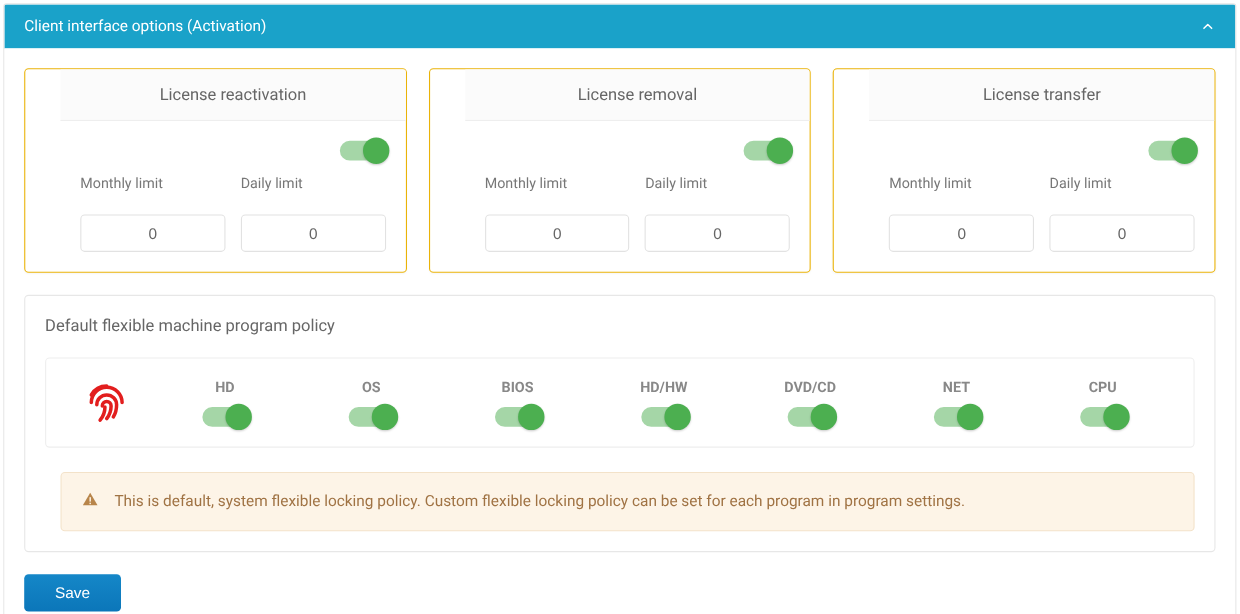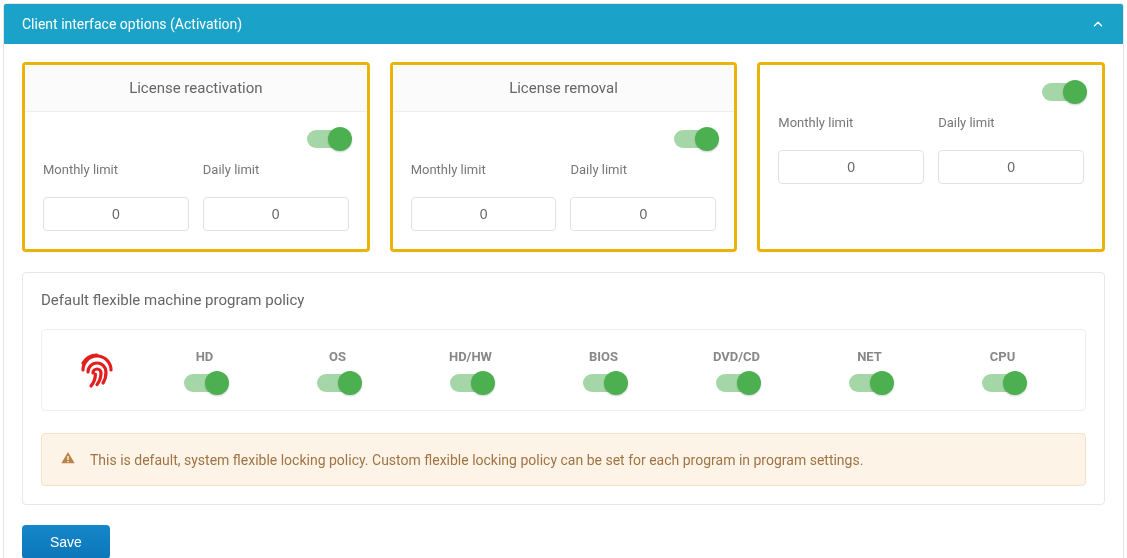--- a/index.html
+++ b/index.html
@@ -30,24 +30,25 @@
     padding: 18px;
     background: #fff;
   }
   .row3 {
     display: grid;
     grid-template-columns: 1fr 1fr 1fr;
     gap: 20px;
     margin-bottom: 20px;
   }
   .card {
-    border: 3px solid #eab308;
+    border: 1px solid #eab308;
     border-radius: 4px;
     overflow: hidden;
     box-shadow: 0 1px 2px rgba(0,0,0,0.04);
+    padding-left: 32px;
   }
   .card-header {
     text-align: center;
     padding: 14px 10px;
     border-bottom: 1px solid #eee;
     color: #666;
     font-size: 15px;
     background: #fbfbfb;
   }
   .card-body {
@@ -167,20 +168,21 @@
   .notice {
     background: #fdf4e7;
     border: 1px solid #f3e2c9;
     border-radius: 4px;
     padding: 16px 18px;
     color: #a07344;
     display: flex;
     align-items: center;
     gap: 14px;
     font-size: 14px;
+    margin-left: 14px;
   }
   .save-btn {
     background: #097bbf;
     background: linear-gradient(#1587c8,#0b76b9);
     color: #fff;
     border: none;
     border-radius: 4px;
     padding: 9px 28px;
     font-size: 14px;
     cursor: pointer;
@@ -240,20 +242,21 @@
             <span>Daily limit</span>
           </div>
           <div class="inputs-row">
             <input class="text-input" type="text" value="0" style="">
             <input class="text-input" type="text" value="0" style="">
           </div>
         </div>
       </div>
 
       <div class="card">
+        <div class="card-header">License transfer</div>
         <div class="card-body">
           <div class="toggle-row">
             <span class="toggle on">
                 <span class="knob"></span>
               </span>
           </div>
           <div class="labels-row">
             <span>Monthly limit</span>
             <span>Daily limit</span>
           </div>
@@ -289,27 +292,27 @@
                 <span class="knob"></span>
               </span>
           </div>
           <div class="hw-item">
             <span>OS</span>
             <span class="toggle on">
                 <span class="knob"></span>
               </span>
           </div>
           <div class="hw-item">
+            <span>BIOS</span>
+            <span class="toggle on">
+                <span class="knob"></span>
+              </span>
+          </div>
+          <div class="hw-item">
             <span>HD/HW</span>
-            <span class="toggle on">
-                <span class="knob"></span>
-              </span>
-          </div>
-          <div class="hw-item">
-            <span>BIOS</span>
             <span class="toggle on">
                 <span class="knob"></span>
               </span>
           </div>
           <div class="hw-item">
             <span>DVD/CD</span>
             <span class="toggle on">
                 <span class="knob"></span>
               </span>
           </div>

